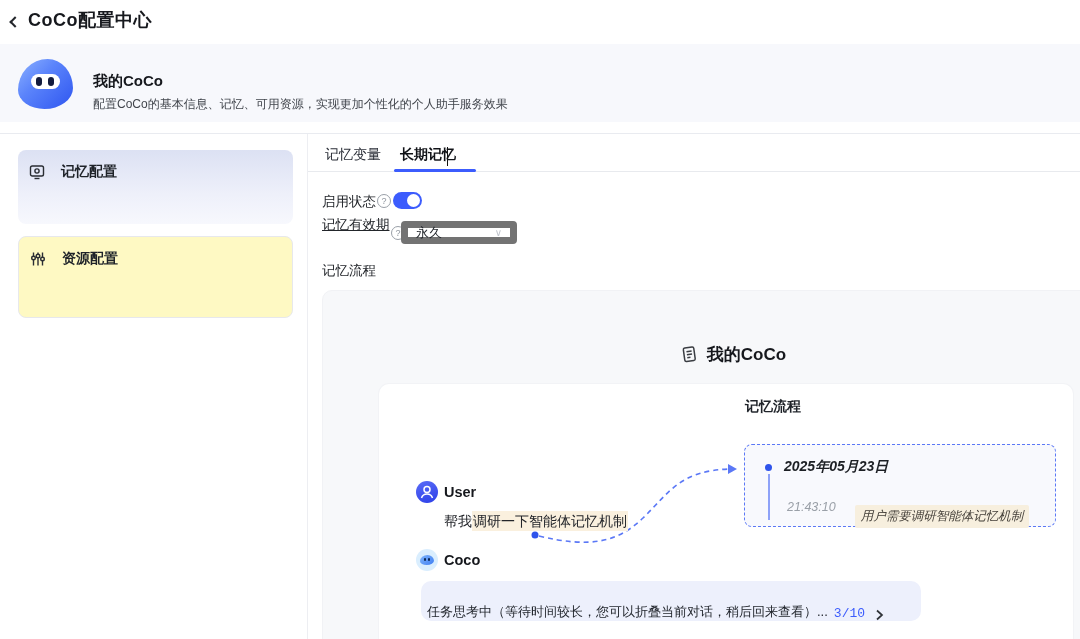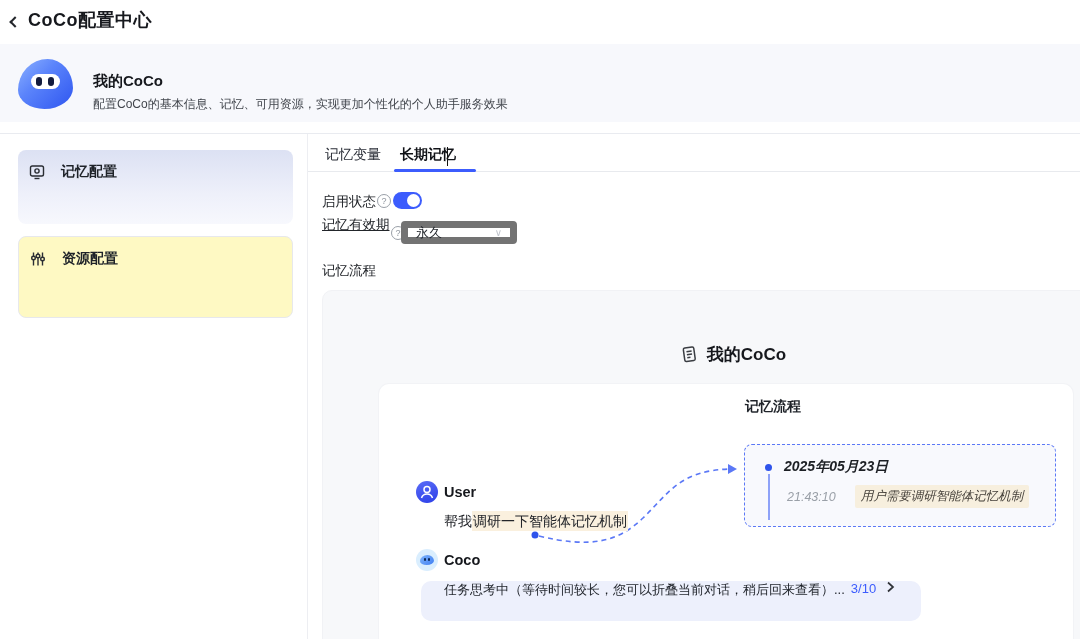--- a/index.html
+++ b/index.html
@@ -68,38 +68,38 @@
     border-radius:10px; box-shadow:0 0 0 1px #f2f3f6; }
 
   .flow-label2 { position:absolute; left:366px; top:14px; font-size:14px; font-weight:600; color:#1f2329; }
   .mem-box { position:absolute; left:365px; top:60px; width:312px; height:83px;
     border:1.5px dashed #5b78f6; border-radius:8px; background:#f8f9fd;font-style:italic; }
   .mem-dot { position:absolute; left:20px; top:19px; width:7px; height:7px; background:#2f54eb; border-radius:50%; }
   .mem-line { position:absolute; left:23px; top:29px; width:1.5px; height:46px; background:#8ea2f8; }
   .mem-date { position:absolute; left:39px; top:13px; font-size:14px; font-weight:bold; color:#1c1f24; }
   .mem-row { position:absolute; left:42px; top:40px; display:flex; align-items:center; gap:19px; }
   .mem-time { font-size:12.5px; color:#9aa0a8; }
-  .mem-chip { background:#f7efde; color:#45403a; font-size:12.5px; padding:3px 6px; border-radius:2px; }
+  .mem-chip { background:#f7efde; color:#45403a; font-size:12.5px; padding:3px 6px; border-radius:2px;margin-top:20px; }
 
   .avatar { position:absolute; width:22px; height:22px; border-radius:50%; }
   .user-avatar { left:37px; top:97px; background:linear-gradient(160deg,#5a6cf7,#2c3fe8); }
   .coco-avatar { left:37px; top:165px; background:#daeefe; }
   .coco-face { position:absolute; left:4px; top:6px; width:14px; height:10px;
     background:linear-gradient(135deg,#7fb6fb,#3f7df2); border-radius:54% 46% 52% 48% / 62% 58% 42% 38%; }
   .coco-eye { position:absolute; top:3px; width:2px; height:3px; background:#0d2a57; border-radius:1px; }
   .coco-eye.l { left:4px; } .coco-eye.r { left:8px; }
   .speaker-label { position:absolute; left:65px; font-size:14.5px; font-weight:bold; color:#16181d; }
   .user-label { top:100px; } .coco-label { top:168px; }
   .user-msg { position:absolute; left:65px; top:127px; font-size:14px; color:#23252a; line-height:20px; }
   .hl { background:#faf0de; padding:2px 1px; }
 
   .status-pill { position:absolute; left:42px; top:197px; width:500px; height:40px; background:#edf0fc;
-    border-radius:10px; display:flex; align-items:flex-start; padding:0 18px 0 23px; cursor:pointer; }
+    border-radius:10px; display:flex; align-items:flex-end; padding:0 18px 0 6px; cursor:pointer; }
   .status-text { font-size:13px; color:#1f232a; }
-  .status-count { font-size:13px; color:#3c5cfd; margin-left:6px; }
+  .status-count { font-size:13px; color:#3c5cfd; margin-left:6px;font-family:Liberation Mono, monospace; }
   .status-chev { margin-left:10px; display:flex; align-items:center; }
 
   .curve-svg { position:absolute; left:0; top:0; width:694px; height:320px; pointer-events:none; }
 </style>
 </head>
 <body>
 
 <div id="page">
 
   <div class="abs back-btn">

